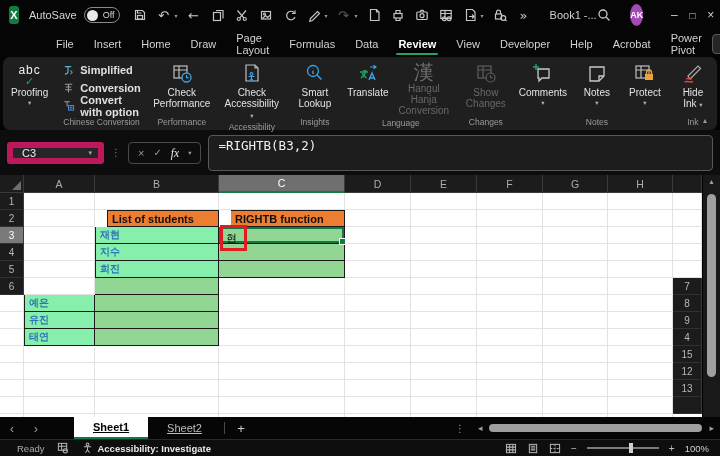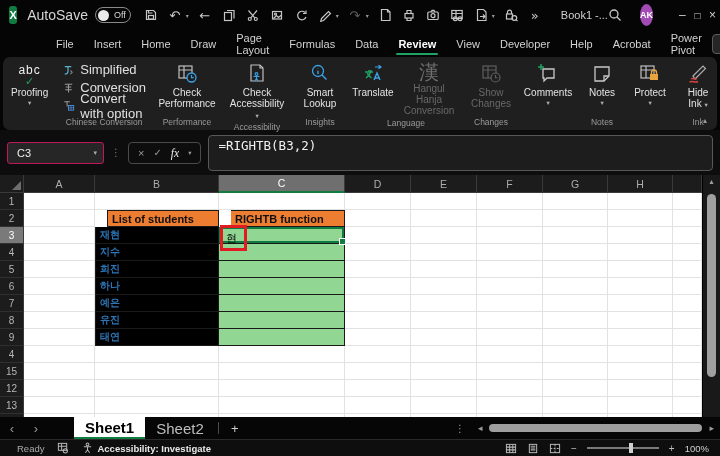--- a/index.html
+++ b/index.html
@@ -4,21 +4,21 @@
 <style>
   * { margin:0; padding:0; box-sizing:border-box; }
   html,body { width:720px; height:456px; overflow:hidden; background:#000; }
   body { font-family:"Liberation Sans","DejaVu Sans",sans-serif; -webkit-font-smoothing:antialiased; }
   .app { width:720px; height:456px; display:flex; flex-direction:column; background:#050505; }
 
   
   .titlebar { height:30px; display:flex; align-items:center; color:#C9C9C9; flex:0 0 auto; }
   .logo { width:18px; height:18px; margin-left:9px; background:#107C41; border-radius:3px; color:#fff;
           font-size:11px; font-weight:bold; display:flex; align-items:center; justify-content:center; }
-  .as-label { font-size:14px; color:#D5D5D5; margin-left:10px; }
+  .as-label { font-size:11px; color:#D5D5D5; margin-left:10px; }
   .toggle { width:45px; height:16px; border:1px solid #8A8A8A; border-radius:9px; margin-left:7px;
             display:flex; align-items:center; padding:0 4px 0 2px; gap:5px; cursor:default; }
   .knob { width:11px; height:11px; border-radius:50%; background:#E9E9E9; }
   .toggle span { font-size:9px; color:#D5D5D5; }
   .qat { display:flex; align-items:center; gap:8px; margin-left:12px; }
   .qi { display:flex; align-items:center; justify-content:center; width:16px; height:16px; font-size:13px; color:#C9C9C9; }
   .qi.glyph { font-family:"DejaVu Sans",sans-serif; }
   .qi.dis { color:#5C5C5C; }
   .qi svg { stroke:#C6C6C6; fill:none; stroke-width:1.2; }
   .mini { font-size:6px; color:#9A9A9A; margin-left:-5px; }
@@ -47,29 +47,29 @@
   .rg-content { flex:1; display:flex; align-items:flex-start; justify-content:center; }
   .rg-label { font-size:8.5px; color:#9A9A9A; padding:1px 3px 3px; white-space:nowrap; }
   .rdiv { width:1px; background:#3A3A3A; margin:5px 3px 5px 3px; }
   .bigbtn { display:flex; flex-direction:column; align-items:center; padding:2px 4px 0; gap:1px; cursor:default; }
   .bigbtn .blabel { font-size:10px; color:#E3E3E3; text-align:center; line-height:1.12; }
   .bigbtn .chev { font-size:6.5px; color:#B0B0B0; }
   .bigbtn.disabled .blabel, .bigbtn.disabled .chev { color:#686868; }
   .abc-txt { font-size:12px; color:#F0F0F0; letter-spacing:1px; line-height:1; margin-top:2px; }
   .abc-check { color:#21A366; font-weight:bold; font-size:11px; line-height:0.8; }
   .stack { display:flex; flex-direction:column; justify-content:center; gap:1px; padding-top:1px; }
-  .smallbtn { display:flex; align-items:center; gap:5px; font-size:13px; color:#E0E0E0; height:17px; padding:0 4px; cursor:default; }
+  .smallbtn { display:flex; align-items:center; gap:5px; font-size:11px; color:#E0E0E0; height:17px; padding:0 4px; cursor:default;font-weight:bold; }
   .ricon { display:flex; align-items:center; justify-content:center; }
   .ricon svg { fill:none; }
   .hanja-glyph { font-size:20px; color:#6E6E6E; line-height:1; font-family:"DejaVu Sans",sans-serif; }
   .collapse-chev { position:absolute; right:10px; bottom:5px; color:#9A9A9A; font-size:8px; }
 
   
   .formula-row { height:45px; background:#0D0D0D; display:flex; align-items:center; padding:0 7px; gap:7px; flex:0 0 auto; }
-  .namebox { width:97px; height:22px; background:#262626; border:1px solid #be185d; border-radius:3px;
+  .namebox { width:97px; height:22px; background:#262626; border:6px solid #be185d; border-radius:3px;
              display:flex; align-items:center; padding:0 6px 0 9px; }
   .namebox .ref { font-size:11px; color:#EDEDED; flex:1; }
   .namebox .chev { font-size:7px; color:#ABABAB; }
   .fx-sep { color:#7E7E7E; font-size:10px; }
   .fxgroup { height:22px; border:1px solid #4A4A4A; border-radius:4px; display:flex; align-items:center; gap:9px; padding:0 9px; }
   .fxgroup .x { color:#9A9A9A; font-size:11px; }
   .fxgroup .ck { color:#9A9A9A; font-size:10px; }
   .fxgroup .fx { color:#ECECEC; font-size:11.5px; font-style:italic; font-family:"Liberation Serif",serif; }
   .fxgroup .chev { color:#9A9A9A; font-size:6.5px; }
   .formula-input { flex:1; height:36px; background:#1D1D1D; border:1px solid #585858; border-radius:4px;
@@ -86,37 +86,37 @@
   .ch { background:#1C1C1C; color:#ADADAD; font-size:10.5px; display:flex; align-items:center; justify-content:center;
         border-right:1px solid #3A3A3A; border-bottom:1px solid #3A3A3A; }
   .ch.sel { background:#6F6F6F; color:#FFFFFF; border-bottom:2px solid #107C41; }
   .rh { background:#1C1C1C; color:#B8B8B8; font-size:10px; display:flex; align-items:center; justify-content:center;
         border-right:1px solid #3A3A3A; border-bottom:1px solid #303030; }
   .rh.sel { background:#7A7A7A; color:#FFFFFF; }
   .c { background:#fff; border-right:1px solid #E2E2E2; border-bottom:1px solid #E2E2E2; }
   .th { background:#ED7D31; color:#101010; font-weight:bold; font-size:11px; display:flex; align-items:center;
         padding-left:4px; border:1px solid #1A1A1A; border-left:none;margin-left:12px; }
   .th.first { border-left:1px solid #1A1A1A; }
-  .ts { background:#000000; color:#2E75B6; font-weight:bold; font-size:10px; display:flex; align-items:center;
+  .ts { background:#86efac; color:#2E75B6; font-weight:bold; font-size:10px; display:flex; align-items:center;
         padding-left:4px; border-right:1px solid #1A1A1A; border-bottom:1px solid #1A1A1A; border-left:1px solid #1A1A1A; }
   .tc { background:#92D693; border-right:1px solid #1A1A1A; border-bottom:1px solid #1A1A1A; }
   .selcell { position:relative; box-shadow:inset 0 0 0 2px #107C41; }
   .selcell::after { content:""; position:absolute; right:-2px; bottom:-2px; width:5px; height:5px;
                     background:#107C41; border:1px solid #fff; z-index:7; }
   .redbox { position:absolute; left:1px; top:-2px; height:26px; min-width:27px; border:3px solid #E11B22;
             display:flex; align-items:center; padding:0 5px 0 3px; font-size:11px; color:#000; z-index:6;
             font-family:"DejaVu Sans",sans-serif; }
   .vscroll { position:absolute; top:0; right:0; bottom:0; width:18px; background:#191919; border-left:1px solid #000; }
   .vscroll .up { position:absolute; top:2px; left:0; right:0; text-align:center; color:#9E9E9E; font-size:8px; }
   .vthumb { position:absolute; left:4px; right:4px; top:19px; height:183px; background:#A0A0A0; border-radius:5px; }
 
   
   .sheetbar { height:22px; background:#060606; display:flex; align-items:stretch; position:relative; flex:0 0 auto; }
   .snav { width:24px; display:flex; align-items:center; justify-content:center; color:#9A9A9A; font-size:13px; }
-  .stab { display:flex; align-items:center; padding:0 11px; font-size:15px; }
+  .stab { display:flex; align-items:center; padding:0 19px; font-size:11px;text-decoration:underline; }
   .stab.active { background:#FFFFFF; color:#000; font-weight:bold; border-bottom:2px solid #107C41; margin-left:26px; }
   .stab.inactive { color:#BDBDBD; }
   .ssep { width:1px; background:#4A4A4A; margin:5px 3px; }
   .addsheet { width:26px; display:flex; align-items:center; justify-content:center; color:#CFCFCF; font-size:13px; }
   .hscroll { position:absolute; right:6px; top:0; bottom:0; display:flex; align-items:center; gap:7px; }
   .hscroll .dots { color:#9A9A9A; font-size:10px; margin-right:6px; }
   .hscroll .arr { color:#9E9E9E; font-size:9px; }
   .hthumb { width:213px; height:8px; background:#9E9E9E; border-radius:4px; }
 
   
@@ -578,21 +578,20 @@
       <div class="c tc"></div>
       <div class="c"></div>
         <div class="c"></div>
         <div class="c"></div>
         <div class="c"></div>
         <div class="c"></div>
         <div class="c"></div>
 
       <div class="rh">6</div>
       <div class="c"></div>
-      <div class="c ts">하나</div>
       <div class="c tc"></div>
       <div class="c"></div>
         <div class="c"></div>
         <div class="c"></div>
         <div class="c"></div>
         <div class="c"></div>
         <div class="c"></div>
 
       <div class="rh">7</div>
       <div class="c"></div>

